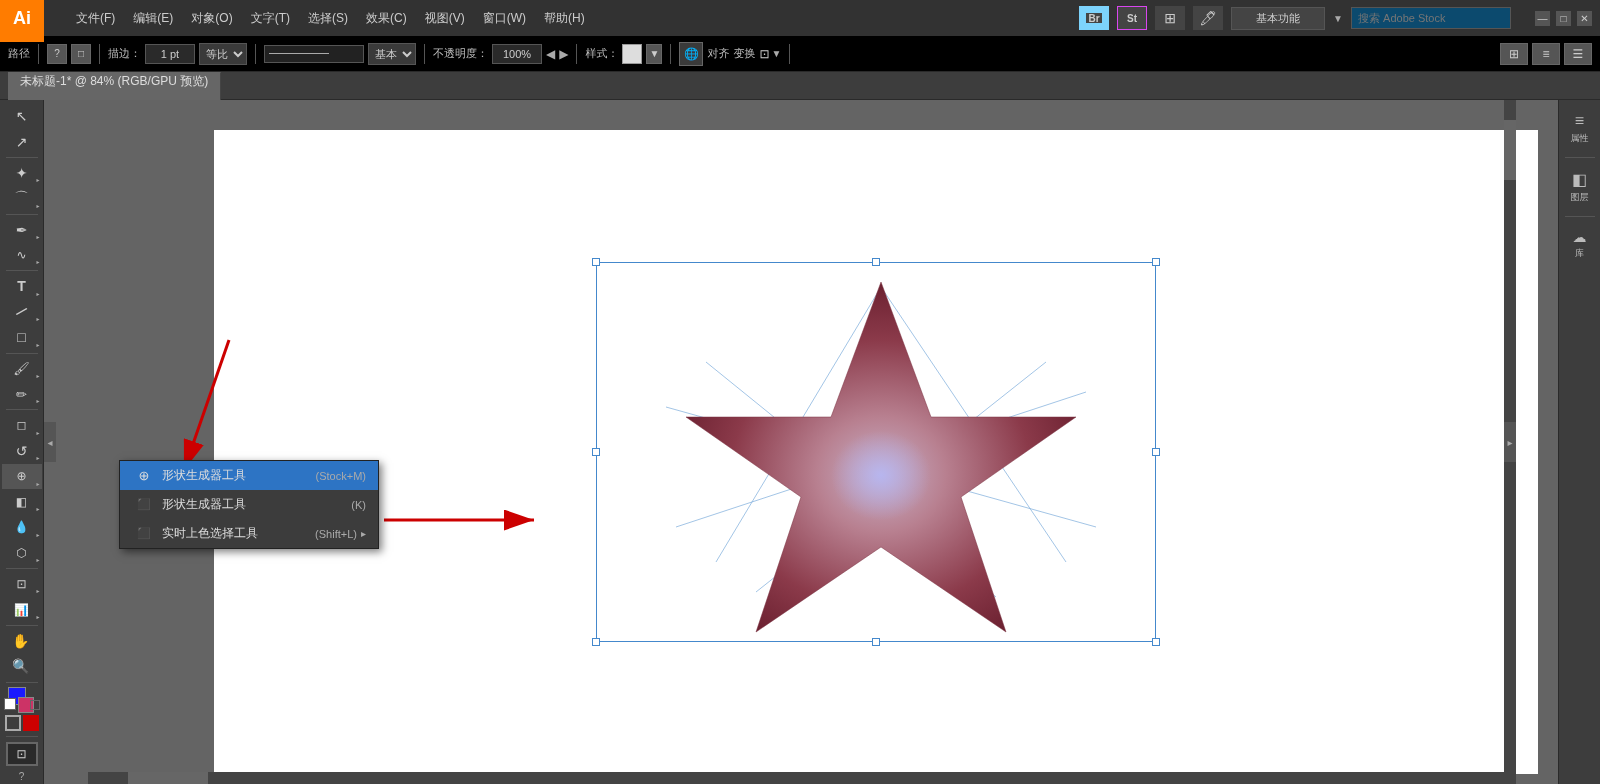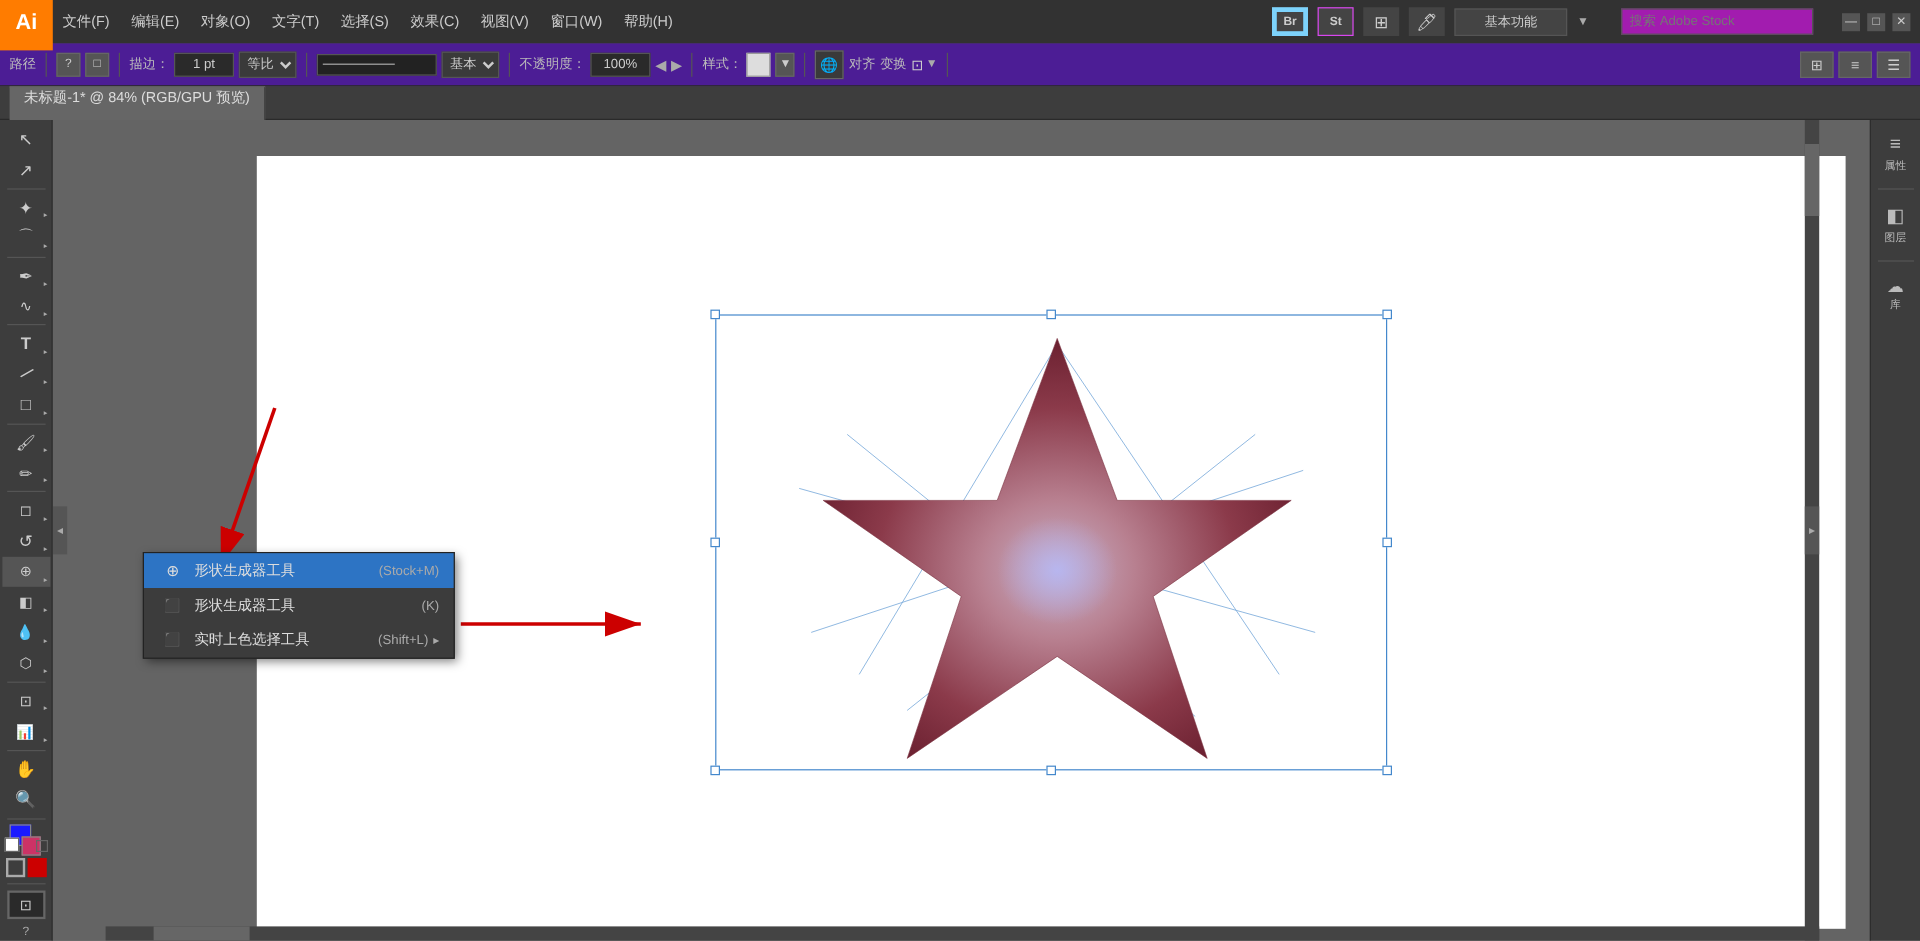--- a/index.html
+++ b/index.html
@@ -7,43 +7,43 @@
 
     
     #titlebar {
       width: 100%; height: 36px; background: #323232; display: flex; align-items: center; position: relative;
     }
     #ai-logo {
       width: 44px; height: 48px; background: #FF7C00; display: flex; align-items: center; justify-content: center;
       font-size: 18px; font-weight: bold; color: white; flex-shrink: 0;
     }
     #menu-bar {
-      display: flex; align-items: center; flex: 1; padding-left: 0; gap: 2px;
+      display: flex; align-items: center; flex: 1; padding-left: 24px; gap: 2px;
     }
     .menu-item {
       padding: 4px 8px; color: #ccc; cursor: pointer; font-size: 12px; white-space: nowrap;
     }
     #titlebar-right {
       display: flex; align-items: center; gap: 8px; padding-right: 8px;
     }
     .title-icon-btn {
       width: 30px; height: 24px; background: #444; border: none; color: #ccc; cursor: pointer; display: flex; align-items: center; justify-content: center; font-size: 11px;
     }
     #workspace-label {
       background: #444; border: 1px solid #555; padding: 3px 24px; font-size: 11px; color: #ccc; cursor: pointer;
     }
     #search-box {
-      width: 160px; height: 22px; background: #a21caf; border: 1px solid #555; color: #ccc; padding: 2px 6px; font-size: 11px; margin-left: 19px;
+      width: 160px; height: 22px; background: #0c4a6e; border: 1px solid #555; color: #ccc; padding: 2px 6px; font-size: 11px;
     }
     .win-btn { width: 15px; height: 15px; background: #555; border: none; color: #ccc; cursor: pointer; font-size: 10px; display:flex; align-items:center; justify-content:center; margin-left:4px; }
     .win-btn-close { background: #555; }
 
     
     #toolbar {
-      width: 100%; height: 36px; background: #4c1d95; border-bottom: 1px solid #2a2a2a;
+      width: 100%; height: 36px; background: #000000; border-bottom: 1px solid #2a2a2a;
       display: flex; align-items: center; padding: 0 8px; gap: 4px;
     }
     .toolbar-separator { width: 1px; height: 20px; background: #555; margin: 0 4px; }
     .toolbar-input {
       width: 50px; height: 20px; background: #2a2a2a; border: 1px solid #555; color: #ccc; font-size: 11px; padding: 1px 4px; text-align: center;
     }
     .toolbar-select {
       height: 22px; background: #3a3a3a; border: 1px solid #555; color: #ccc; font-size: 11px; padding: 1px 2px; cursor: pointer;
     }
     .toolbar-square { width: 20px; height: 20px; border: 1px solid #666; background: #555; display:flex; align-items:center; justify-content:center; font-size:10px; cursor:pointer;}
@@ -172,21 +172,21 @@
     <span class="menu-item">对象(O)</span>
     <span class="menu-item">文字(T)</span>
     <span class="menu-item">选择(S)</span>
     <span class="menu-item">效果(C)</span>
     <span class="menu-item">视图(V)</span>
     <span class="menu-item">窗口(W)</span>
     <span class="menu-item">帮助(H)</span>
   </div>
 
   <div id="titlebar-right">
-    <div class="title-icon-btn" style="background:#444;border:4px solid #7dd3fc;font-size:10px;font-weight:bold;">Br</div>
+    <div class="title-icon-btn" style="background:#444;border:7px solid #7dd3fc;font-size:10px;font-weight:bold;">Br</div>
     <div class="title-icon-btn" style="background:#444;border:1px solid #d946ef;font-size:10px;font-weight:bold;">St</div>
     <div class="title-icon-btn" style="font-size:14px;">⊞</div>
     <div class="title-icon-btn" style="font-size:14px;">🖊</div>
     <div id="workspace-label">基本功能</div>
     <span style="font-size:10px;color:#aaa;">▼</span>
     <input type="text" id="search-box" placeholder="搜索 Adobe Stock" style="">
     <div style="display:flex;margin-left:12px;gap:2px;">
       <div class="win-btn">—</div>
       <div class="win-btn">□</div>
       <div class="win-btn win-btn-close">✕</div>

